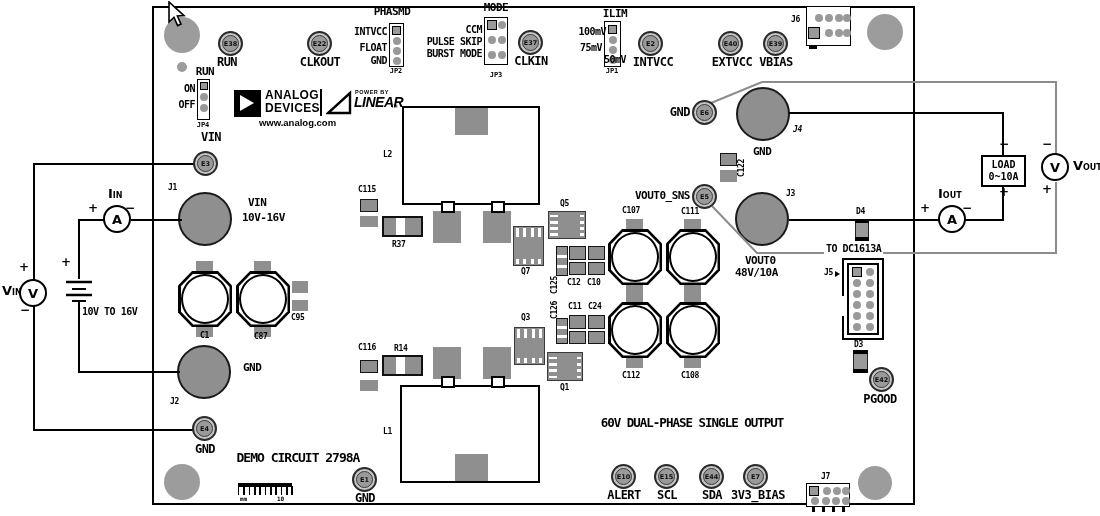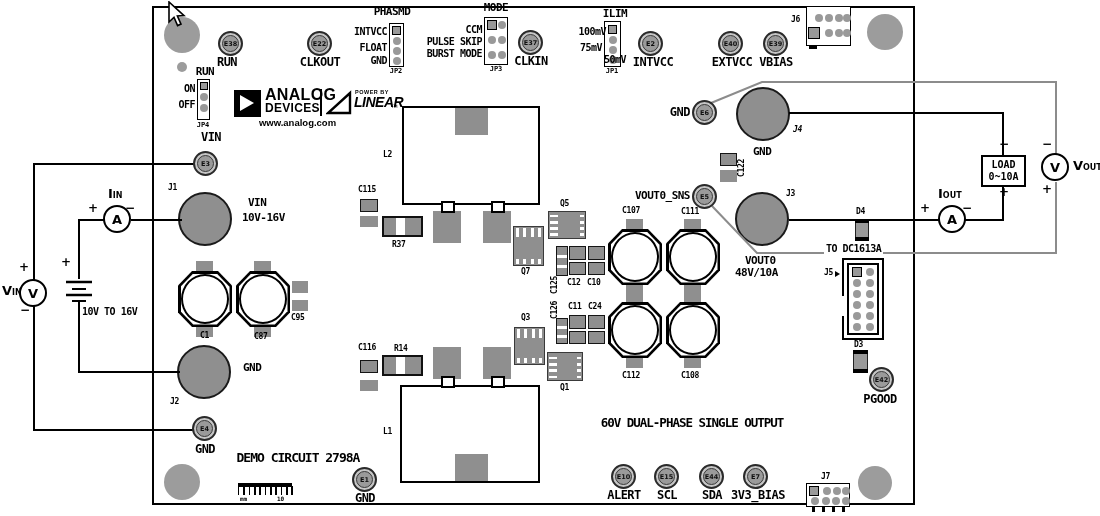--- a/index.html
+++ b/index.html
@@ -113,21 +113,21 @@
     <div class="ps" style="left:2px;top:2px;width:10px;height:10px;"></div>
     <div class="pc" style="left:13px;top:3px;"></div>
     <div class="pc" style="left:3px;top:18px;"></div>
     <div class="pc" style="left:13px;top:18px;"></div>
     <div class="pc" style="left:3px;top:33px;"></div>
     <div class="pc" style="left:13px;top:33px;"></div>
   </div>
   <div class="abs sk opt" style="left:412px;top:25px;width:70px;z-index:2;">CCM</div>
   <div class="abs sk opt" style="left:412px;top:37px;width:70px;z-index:2;">PULSE SKIP</div>
   <div class="abs sk opt" style="left:412px;top:49px;width:70px;z-index:2;">BURST MODE</div>
-  <div class="abs sk jn" style="left:481px;top:66px;width:30px;z-index:2;">JP3</div>
+  <div class="abs sk jn" style="left:481px;top:72px;width:30px;z-index:2;">JP3</div>
 
   <div class="abs sk jt" style="left:590px;top:9px;width:50px;z-index:2;">ILIM</div>
   <div class="abs hdr" style="left:604px;top:21px;width:17px;height:46px;">
     <div class="ps" style="left:3px;top:3px;width:9px;height:9px;"></div>
     <div class="pc" style="left:3.5px;top:14px;"></div>
     <div class="pc" style="left:3.5px;top:24px;"></div>
     <div class="pc" style="left:3.5px;top:34px;"></div>
   </div>
   <div class="abs sk opt" style="left:546px;top:27px;width:60px;z-index:2;">100mV</div>
   <div class="abs sk opt" style="left:542px;top:43px;width:60px;z-index:2;">75mV</div>
@@ -141,21 +141,21 @@
     <div class="pc" style="left:1.5px;top:13px;"></div>
     <div class="pc" style="left:1.5px;top:24px;"></div>
   </div>
   <div class="abs sk opt" style="left:165px;top:84px;width:30px;z-index:2;">ON</div>
   <div class="abs sk opt" style="left:165px;top:100px;width:30px;z-index:2;">OFF</div>
   <div class="abs sk jn" style="left:188px;top:122px;width:30px;z-index:2;">JP4</div>
 
   <div class="abs" style="left:234px;top:90px;width:27px;height:27px;background:#000;z-index:2;">
     <div class="abs" style="left:6px;top:5px;width:0;height:0;border-top:8.5px solid transparent;border-bottom:8.5px solid transparent;border-left:14px solid #fff;"></div>
   </div>
-  <div class="abs" style="left:265px;top:89px;font-family:'Liberation Sans',sans-serif;font-weight:bold;font-size:16px;line-height:12px;letter-spacing:0.3px;z-index:2;">ANALOG</div>
+  <div class="abs" style="left:265px;top:89px;font-family:'Liberation Sans',sans-serif;font-weight:bold;font-size:12px;line-height:12px;letter-spacing:0.3px;z-index:2;">ANALOG</div>
   <div class="abs" style="left:265px;top:102px;font-family:'Liberation Sans',sans-serif;font-weight:bold;font-size:12px;line-height:12px;letter-spacing:0.3px;z-index:2;">DEVICES</div>
   <div class="abs" style="left:320px;top:89px;width:2px;height:27px;background:#000;z-index:2;"></div>
   <svg class="abs" style="left:326px;top:89px;z-index:2;" width="26" height="27" viewBox="0 0 26 27">
     <polygon points="2,24 24,24 24,4" fill="#fff" stroke="#000" stroke-width="2.4"></polygon>
   </svg>
   <div class="abs" style="left:355px;top:89px;font-family:'Liberation Sans',sans-serif;font-weight:bold;font-size:5.5px;line-height:6px;letter-spacing:0.5px;z-index:2;">POWER BY</div>
   <div class="abs" style="left:354px;top:95px;font-family:'Liberation Sans',sans-serif;font-weight:bold;font-size:14px;line-height:14px;letter-spacing:-0.5px;font-style:italic;z-index:2;">LINEAR</div>
   <div class="abs" style="left:391px;top:104px;font-size:4.5px;z-index:2;">TM</div>
   <div class="abs" style="left:250px;top:117px;width:95px;text-align:center;font-family:'Liberation Sans',sans-serif;font-weight:bold;font-size:9.5px;z-index:2;">www.analog.com</div>
 

